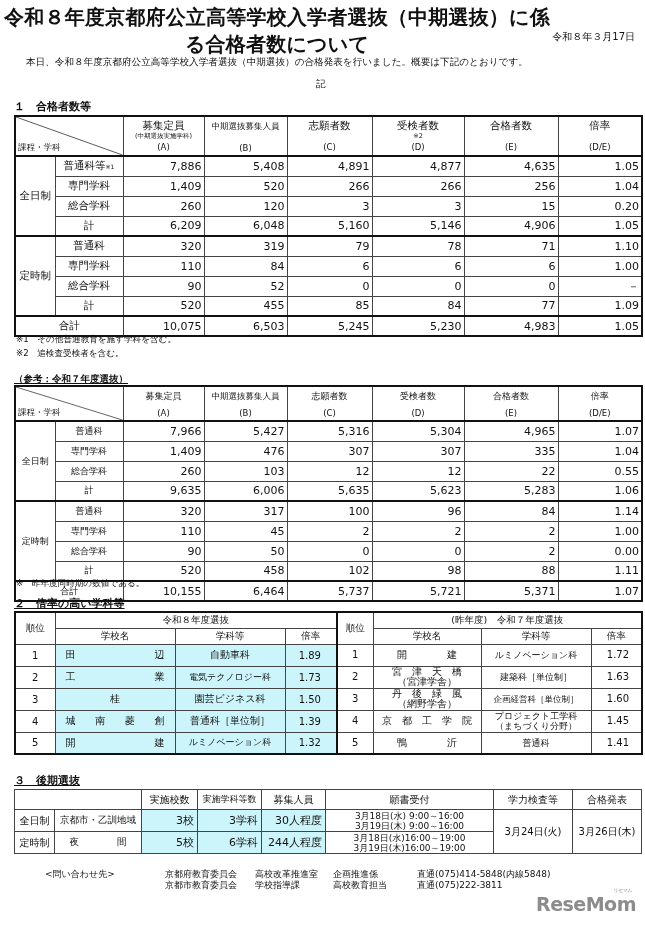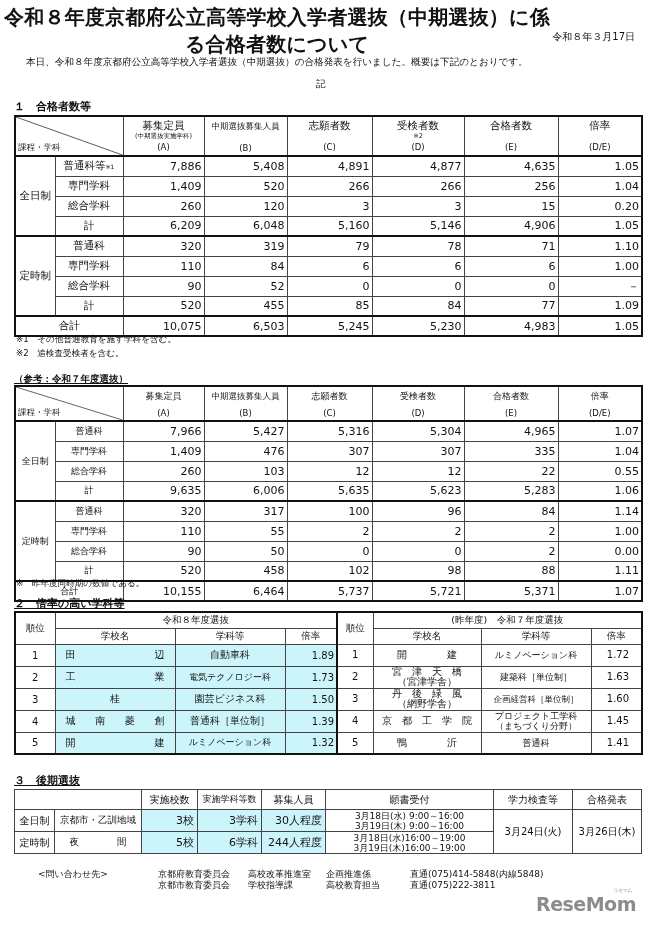--- a/index.html
+++ b/index.html
@@ -29,35 +29,35 @@
   .t1 .subj { text-align: center; font-size: 10.5px; }
   .t1 .group-sep td { border-top: 2.5px solid #111; }
   .t1 .total td { border-top: 2.5px solid #111; }
   .t1 .hdrrow td { border-bottom: 2.5px solid #111; }
   .sup { font-size: 6px; }
 
   .t2 { top: 611px; left: 14px; width: 322px; border: 2px solid #111; }
   .t2 td { height: 22px; font-size: 10px; text-align: center; }
   .t2 .h td { height: 16px; font-size: 9.5px; }
   .t2 .hl { background: #ccf5fb; }
-  .t2 .rate { text-align: right; padding-right: 2px; }
+  .t2 .rate { text-align: center; padding-right: 2px; }
   .t3 { top: 611px; left: 336px; width: 305px; border: 2px solid #111; }
   .t3 td { height: 22px; font-size: 10px; text-align: center; line-height: 10px; }
   .t3 .h td { height: 16px; font-size: 9.5px; }
   .t3 .rate { text-align: right; padding-right: 12px; }
   .school { display: flex; justify-content: space-between; padding: 0 10px; }
   .school.c { justify-content: center; }
 
   .t4 { top: 789px; left: 14px; width: 627px; border: 1px solid #444; }
   .t4 td { font-size: 10px; text-align: center; height: 20px; }
   .t4 .row td { height: 22px; }
   .t4 .hl { background: #ccf5fb; text-align: right; padding-right: 3px; font-size: 11px; }
   .t4 .small { font-size: 9px; line-height: 10px; }
 
-  .contact { position: absolute; top: 869px; font-size: 9px; line-height: 11px; }
+  .contact { position: absolute; top: 869px; font-size: 9px; line-height: 11px; margin-left: 7px; }
   .logo { position: absolute; top: 893px; left: 536px; font-family: "DejaVu Sans", sans-serif; font-weight: bold; font-size: 19px; color: #8c8c8c; letter-spacing: -0.5px; }
   .logo small { position: absolute; top: -6px; right: 4px; font-size: 5px; font-weight: normal; }
 </style>
 </head>
 <body>
 
 <div class="title">令和８年度京都府公立高等学校入学者選抜（中期選抜）に係る合格者数について</div>
 <div class="date">令和８年３月17日</div>
 <div class="intro">本日、令和８年度京都府公立高等学校入学者選抜（中期選抜）の合格発表を行いました。概要は下記のとおりです。</div>
 <div class="ki">記</div>
@@ -247,21 +247,21 @@
     <td class="num">320</td>
     <td class="num">317</td>
     <td class="num">100</td>
     <td class="num">96</td>
     <td class="num">84</td>
     <td class="num">1.14</td>
   </tr>
   <tr>
     <td class="subj" style="font-size:9px">専門学科</td>
     <td class="num">110</td>
-    <td class="num">55</td>
+    <td class="num">45</td>
     <td class="num">2</td>
     <td class="num">2</td>
     <td class="num">2</td>
     <td class="num">1.00</td>
   </tr>
   <tr>
     <td class="subj" style="font-size:9px">総合学科</td>
     <td class="num">90</td>
     <td class="num">50</td>
     <td class="num">0</td>

